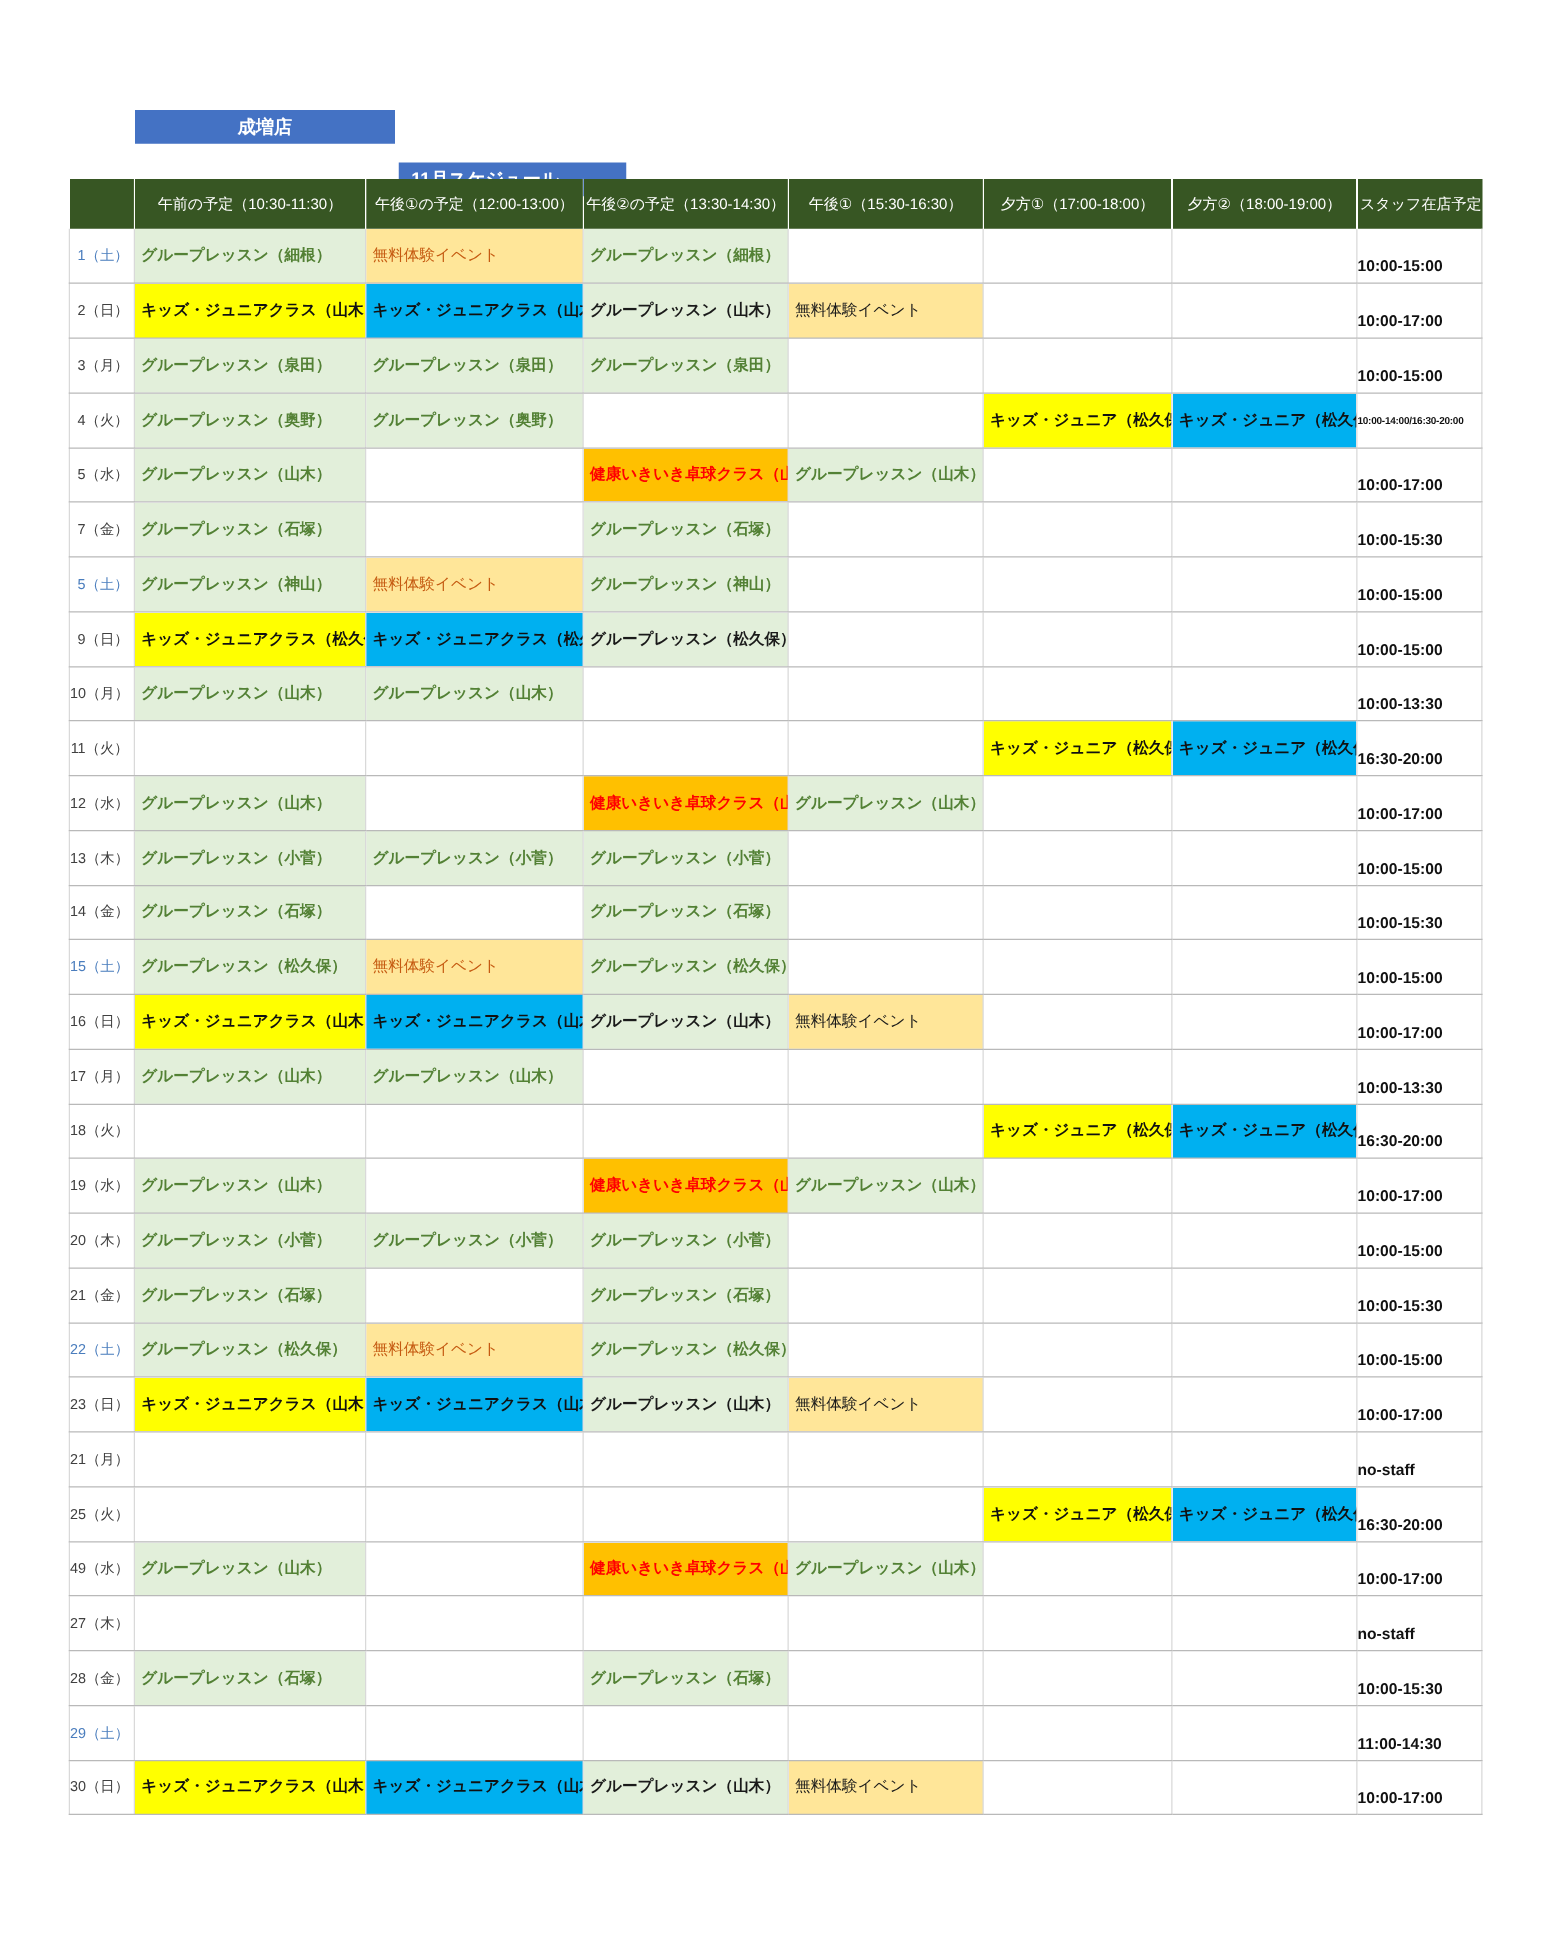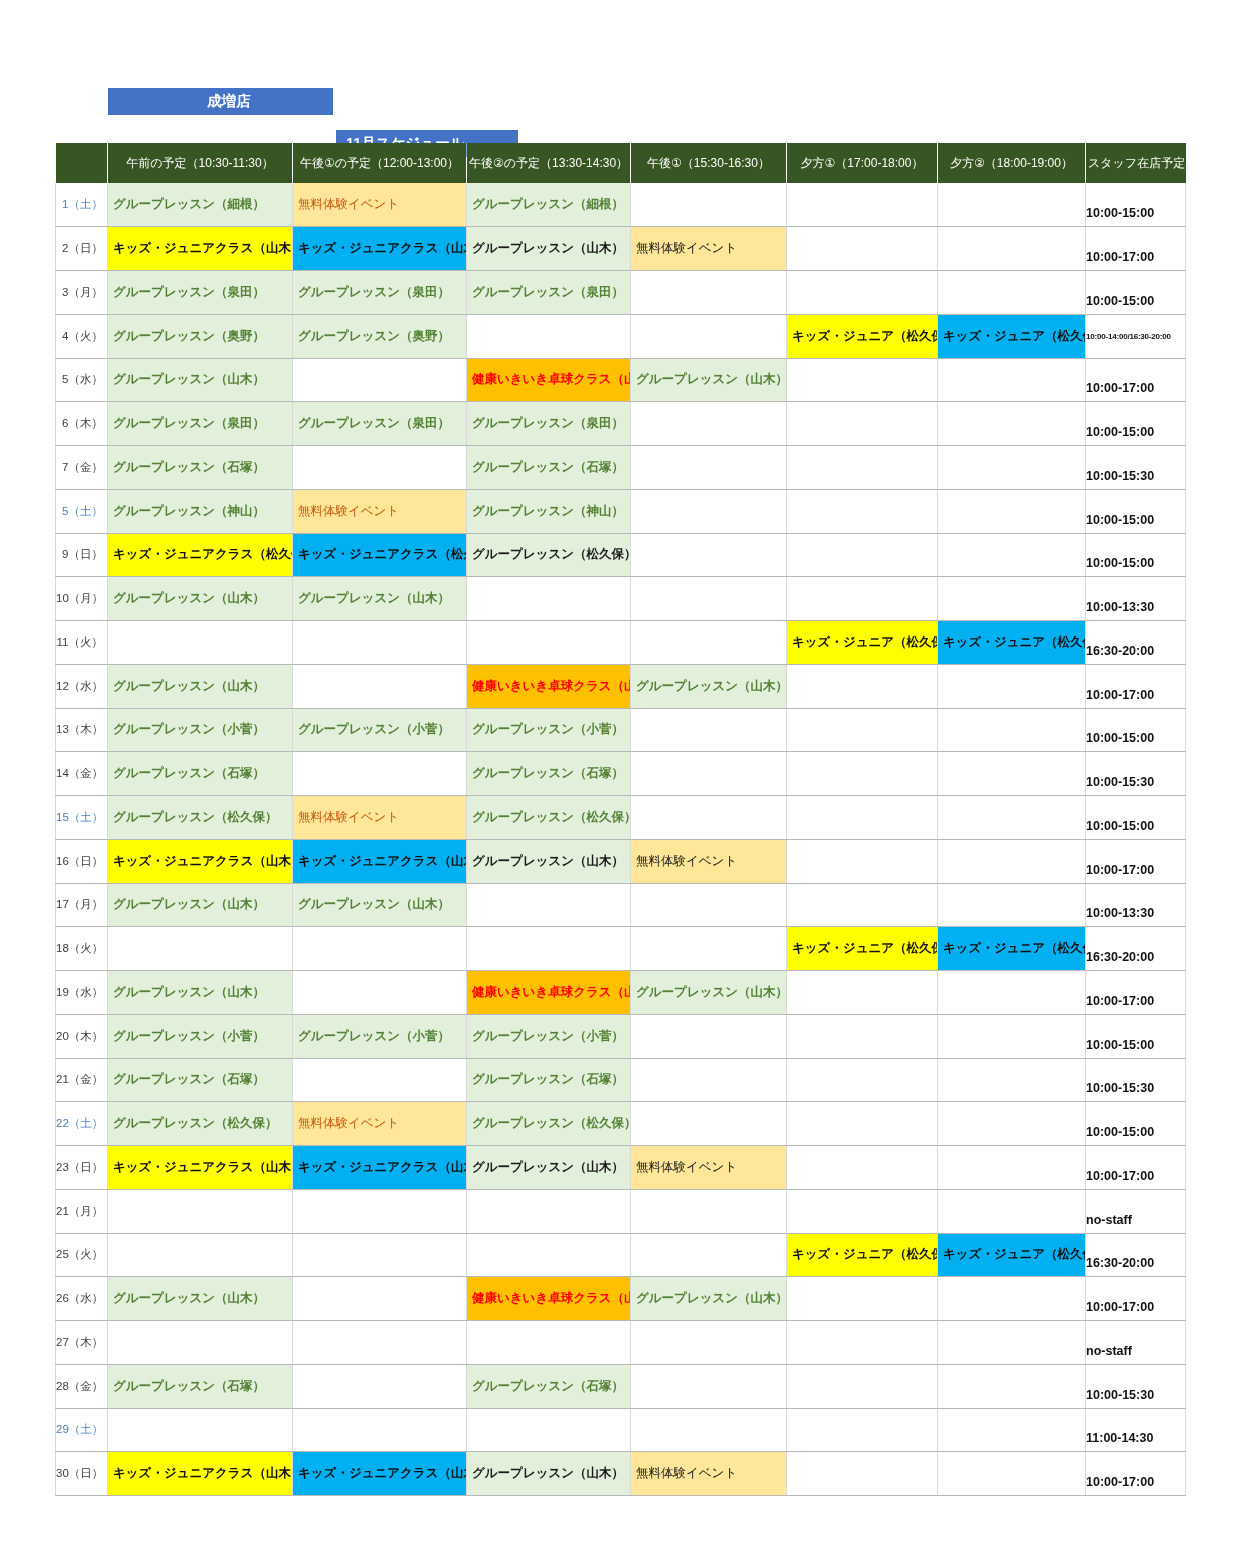--- a/index.html
+++ b/index.html
@@ -4,21 +4,21 @@
 <style>
   html,body{margin:0;padding:0;background:#fff;}
   body{
     width:1240px;height:1566px;position:relative;
     font-family:"Liberation Sans","DejaVu Sans",sans-serif;
     -webkit-font-smoothing:antialiased;
   }
   .titlebar{position:absolute;left:108px;top:88px;display:flex;}
   .tb-cell{height:27px;background:#4472C4;color:#fff;font-weight:700;font-size:14.5px;
     display:flex;align-items:center;}
-  .tb-store{width:208px;justify-content:center;margin-right:3px;padding-left:17px;}
+  .tb-store{width:208px;justify-content:center;margin-right:3px;}
   .tb-title{width:172px;padding-left:10px;margin-top:42px;}
 
   table.sched{
     position:absolute;left:55px;top:143px;
     border-collapse:collapse;table-layout:fixed;width:1130px;
   }
   thead th{
     background:#375623;color:#fff;font-weight:400;font-size:12px;
     height:40px;text-align:center;white-space:nowrap;overflow:hidden;
     border-right:1px solid rgba(255,255,255,0.35);padding:0 2px;
@@ -122,30 +122,20 @@
         <td class="date">5（水）</td>
         <td class="slot c-lesson">グループレッスン（山木）</td>
         <td class="slot"></td>
         <td class="slot c-health">健康いきいき卓球クラス（山木）</td>
         <td class="slot c-lesson">グループレッスン（山木）</td>
         <td class="slot"></td>
         <td class="slot"></td>
         <td class="staff">10:00-17:00</td>
       </tr>
       <tr>
-        <td class="date">6（木）</td>
-        <td class="slot c-lesson">グループレッスン（泉田）</td>
-        <td class="slot c-lesson">グループレッスン（泉田）</td>
-        <td class="slot c-lesson">グループレッスン（泉田）</td>
-        <td class="slot"></td>
-        <td class="slot"></td>
-        <td class="slot"></td>
-        <td class="staff">10:00-15:00</td>
-      </tr>
-      <tr>
         <td class="date">7（金）</td>
         <td class="slot c-lesson">グループレッスン（石塚）</td>
         <td class="slot"></td>
         <td class="slot c-lesson">グループレッスン（石塚）</td>
         <td class="slot"></td>
         <td class="slot"></td>
         <td class="slot"></td>
         <td class="staff">10:00-15:30</td>
       </tr>
       <tr>
@@ -322,21 +312,21 @@
         <td class="date">25（火）</td>
         <td class="slot"></td>
         <td class="slot"></td>
         <td class="slot"></td>
         <td class="slot"></td>
         <td class="slot c-ky">キッズ・ジュニア（松久保）</td>
         <td class="slot c-kb">キッズ・ジュニア（松久保）</td>
         <td class="staff">16:30-20:00</td>
       </tr>
       <tr>
-        <td class="date">26（水）</td>
+        <td class="date">49（水）</td>
         <td class="slot c-lesson">グループレッスン（山木）</td>
         <td class="slot"></td>
         <td class="slot c-health">健康いきいき卓球クラス（山木）</td>
         <td class="slot c-lesson">グループレッスン（山木）</td>
         <td class="slot"></td>
         <td class="slot"></td>
         <td class="staff">10:00-17:00</td>
       </tr>
       <tr>
         <td class="date">27（木）</td>

